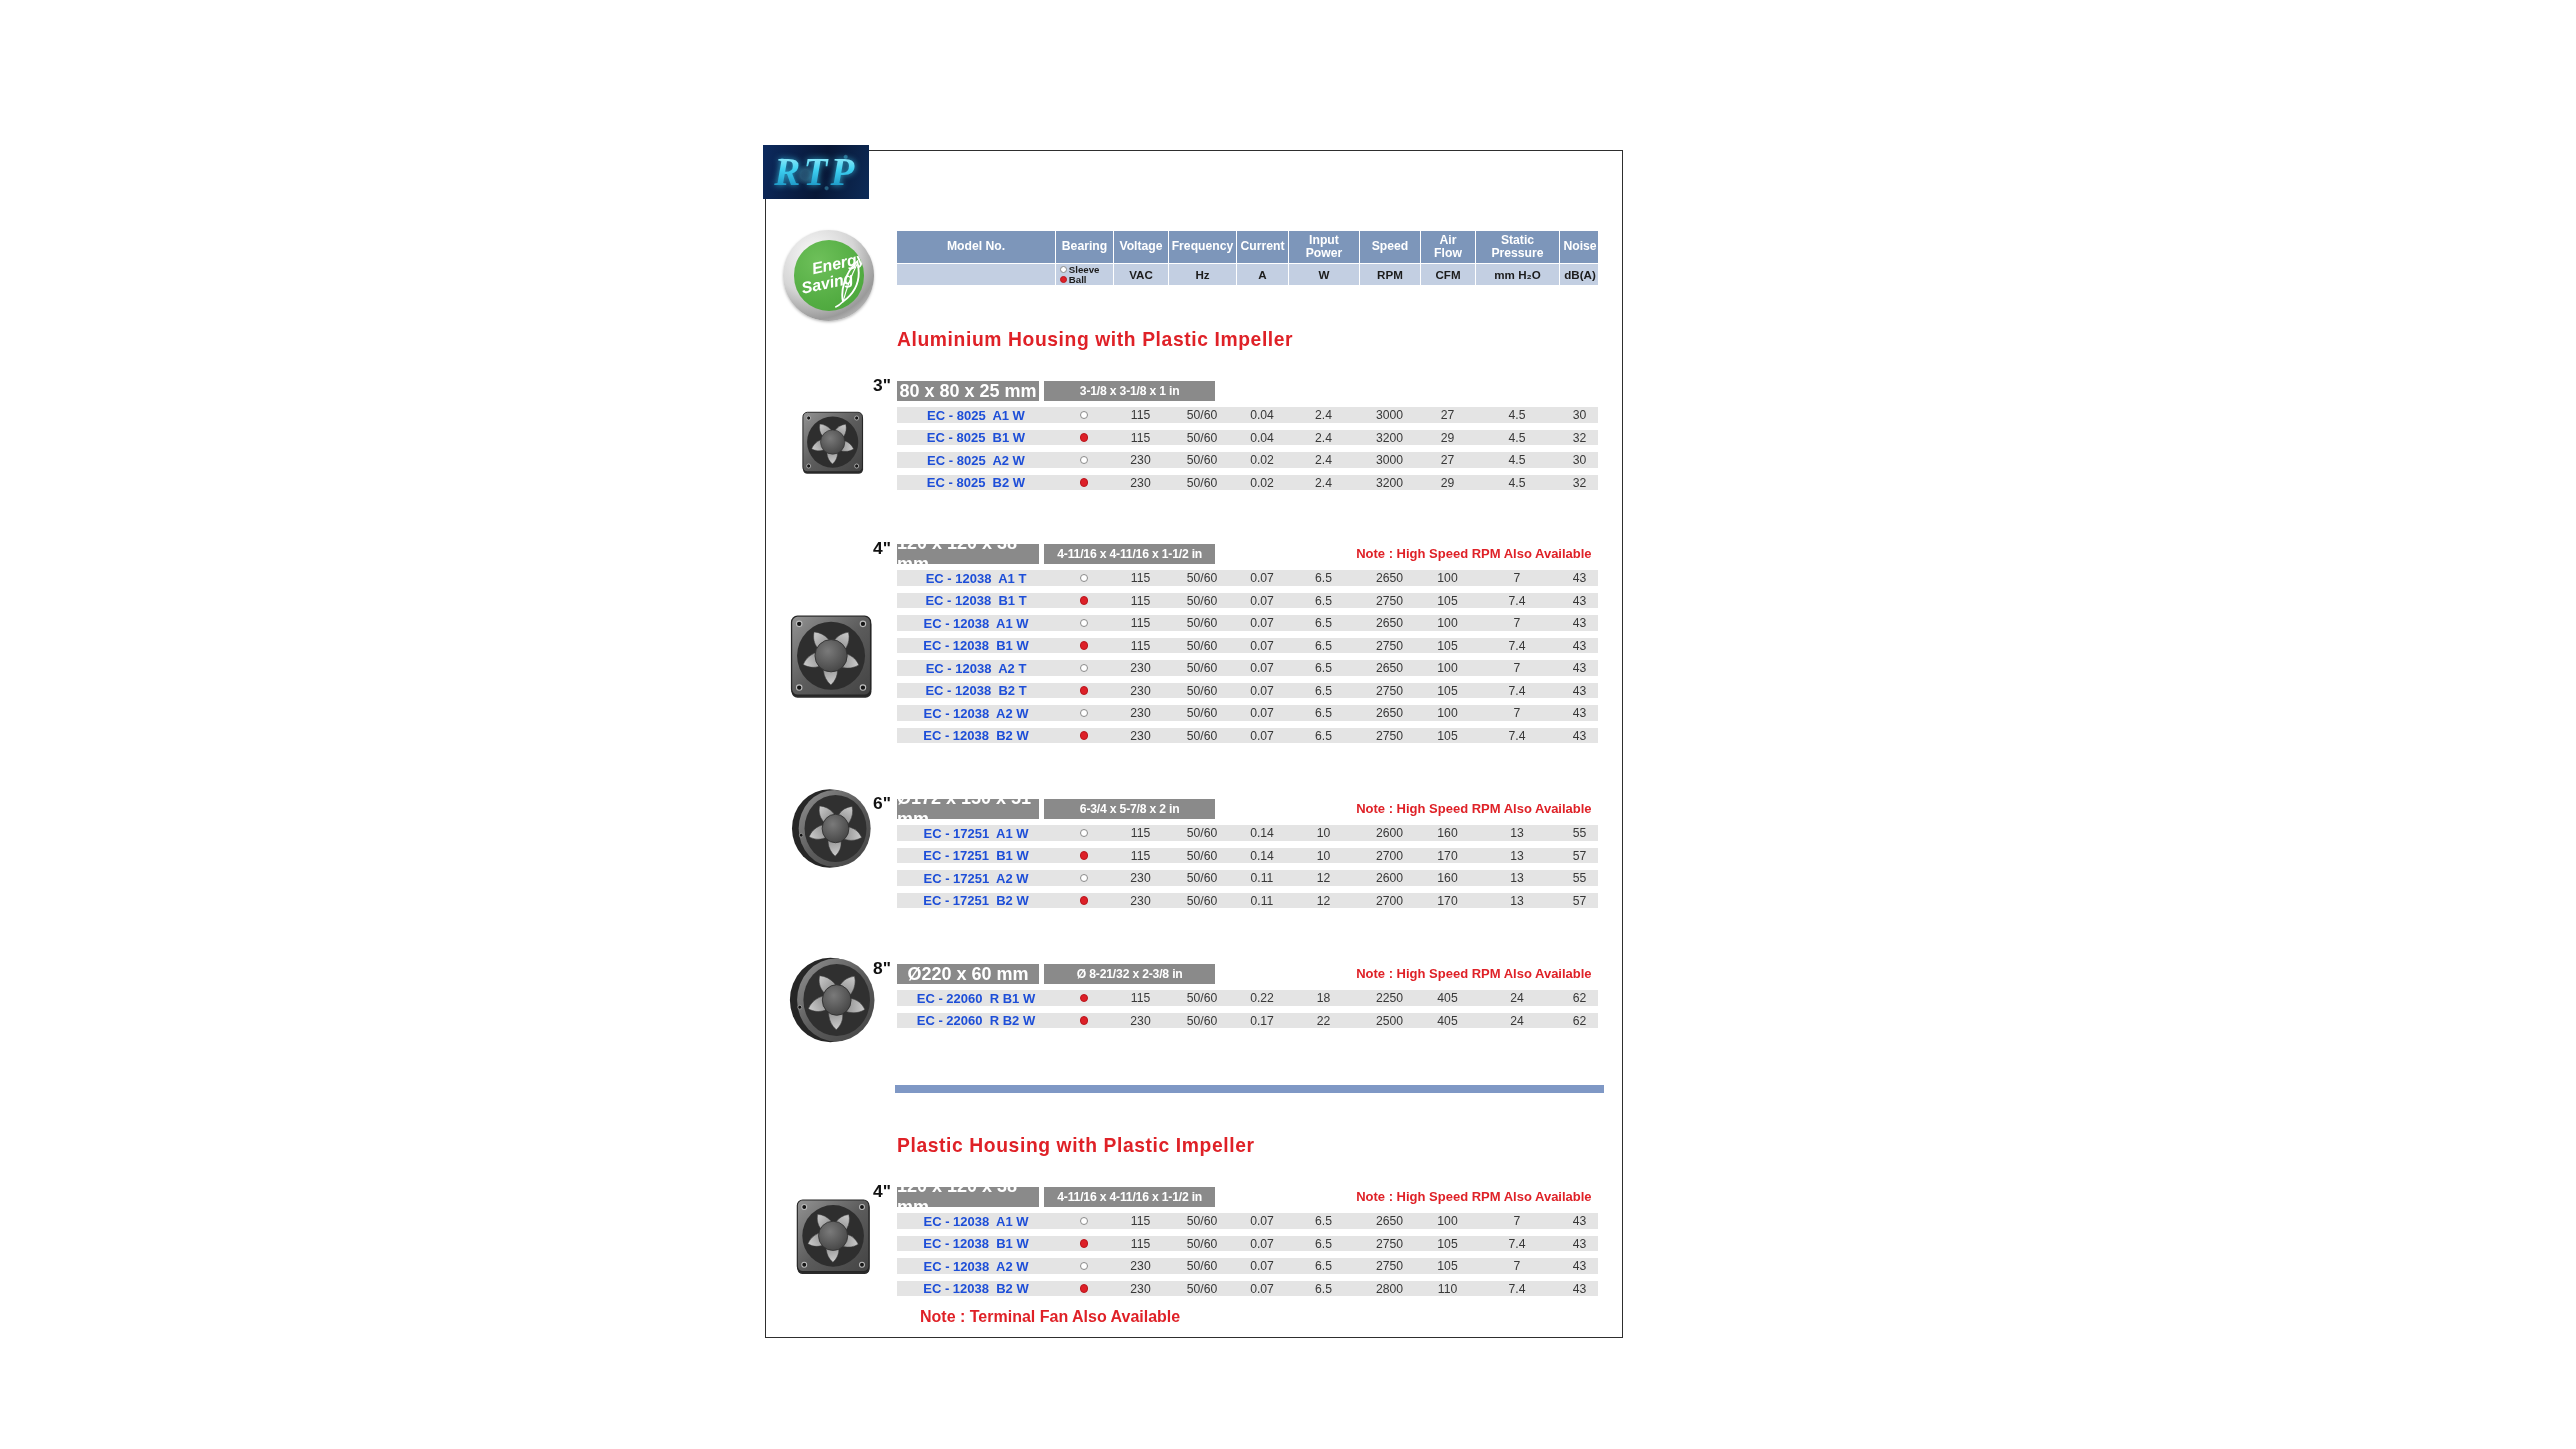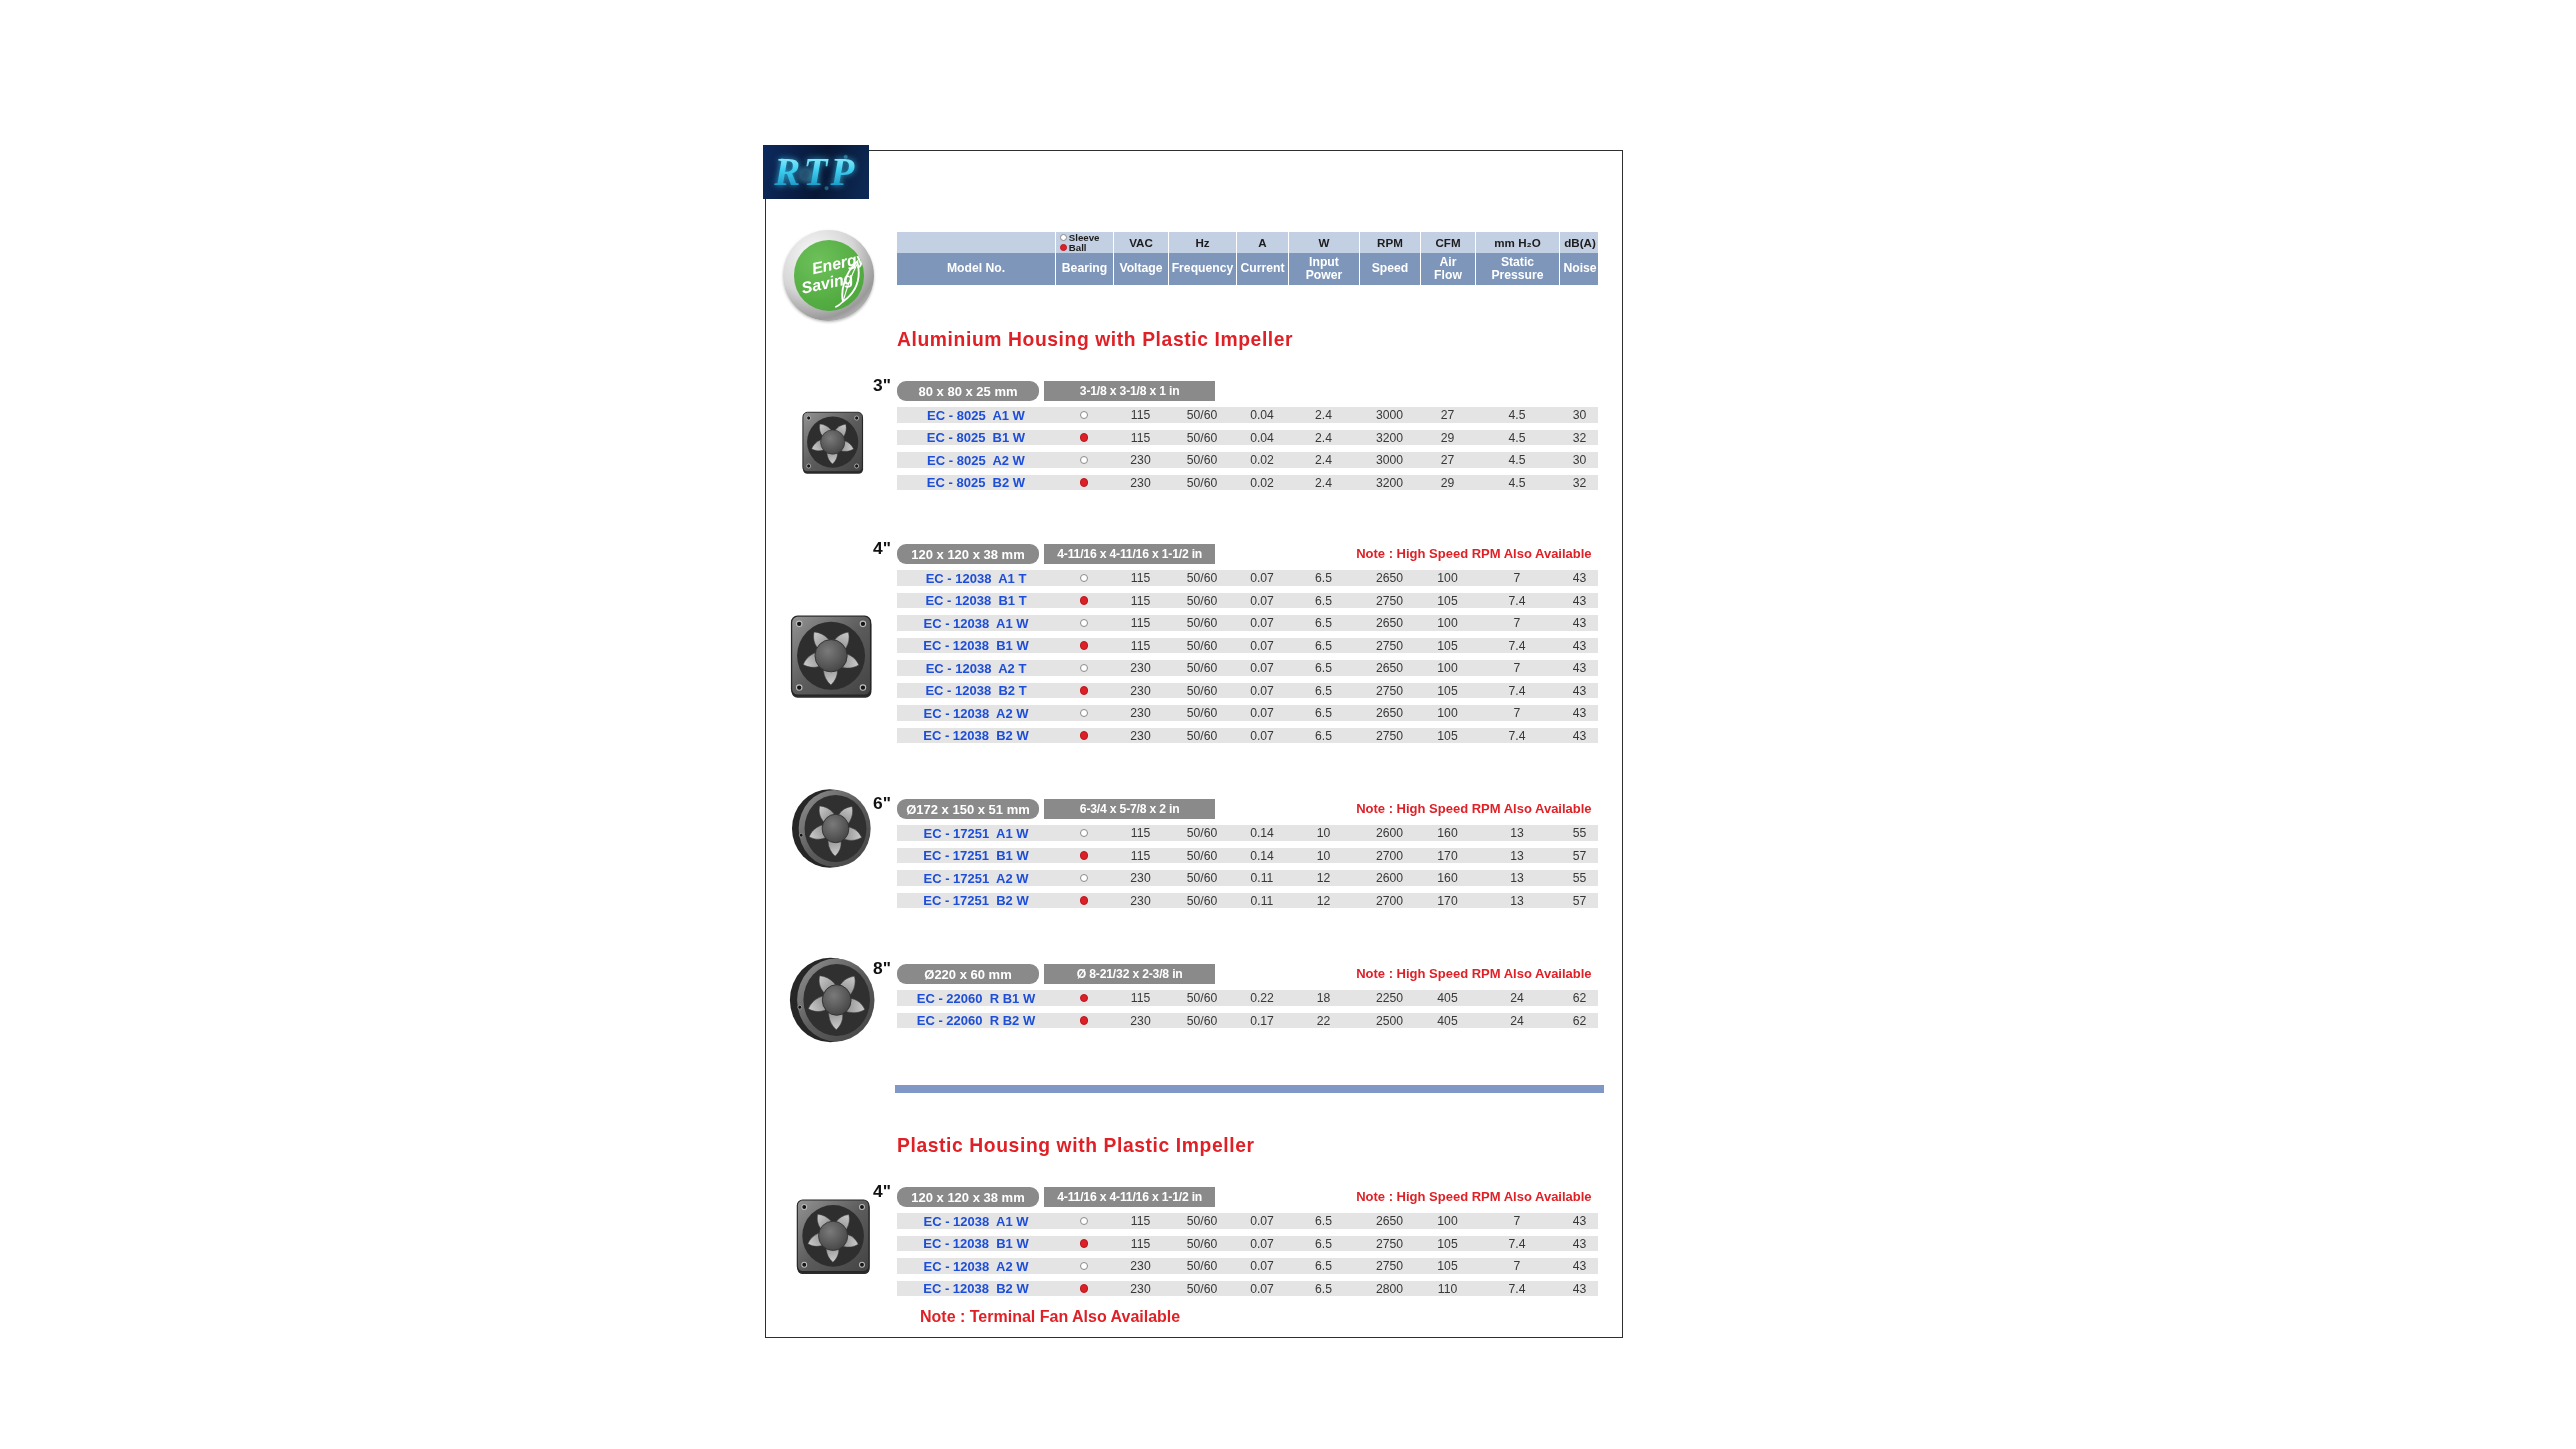--- a/index.html
+++ b/index.html
@@ -60,21 +60,21 @@
   .group-title{position:absolute;left:131px;width:701px;text-align:left;color:#df2127;
                font-size:19.3px;font-weight:700;letter-spacing:0.6px;}
   .sep-bar{position:absolute;left:129px;top:934px;width:709px;height:8.4px;background:#7f98c5;}
   .footnote{position:absolute;left:154px;top:1157px;color:#df2127;font-size:16px;font-weight:700;}
   
   .size-section{position:absolute;left:0;width:100%;}
   .size-label{position:absolute;left:107px;top:-5.8px;font-size:17.4px;font-weight:700;color:#111;}
   .bars{position:absolute;left:131px;top:0;display:flex;}
   .bar{background:#8a8a8a;height:20px;display:flex;align-items:center;justify-content:center;
        color:#fff;font-weight:700;box-sizing:border-box;}
-  .bar1{width:142px;font-size:13px;margin-right:5.2px;border-radius:9px;}
+  .bar1{width:142px;font-size:18px;margin-right:5.2px;}
   .bar2{width:171px;font-size:12.2px;letter-spacing:-0.2px;}
   .hs-note{position:absolute;left:131px;top:1.9px;width:701px;box-sizing:border-box;padding-right:6.4px;
            text-align:right;color:#df2127;font-size:13px;font-weight:700;line-height:16.7px;}
   .rows{position:absolute;left:131px;top:26.4px;width:701px;}
   .row{height:15.5px;background:#e4e4e4;margin-bottom:7px;align-items:center;}
   .row .c{display:flex;align-items:center;justify-content:center;font-size:12.2px;color:#383838;height:15.5px;}
   .row .model{font-weight:700;color:#1d4ed8;font-size:13px;white-space:pre;}
   .row .dot{margin-right:0;width:8.4px;height:8.4px;}
   
   .fanwrap{position:absolute;}
@@ -147,55 +147,55 @@
       </div>
       <svg class="leaf" viewBox="0 0 40 70">
         <path d="M31 2 C 39 24, 35 44, 17 60 C 12 46, 15 20, 31 2 Z" fill="none" stroke="#ffffff" stroke-width="2.6"></path>
         <path d="M17 60 C 20 42, 25 22, 31 6" fill="none" stroke="#ffffff" stroke-width="1.6"></path>
         <path d="M17 60 C 14 64, 11 67, 7 69" fill="none" stroke="#ffffff" stroke-width="2.2"></path>
       </svg>
     </div>
   </div>
 
   <div class="spec-head">
-    <div class="grid10 r2">
-      <div class="uc"></div>
-      <div class="uc bearing-legend">
-        <div class="bline">
-            <span class="dot sleeve"></span>
-            <span>Sleeve</span>
-          </div>
-        <div class="bline">
-            <span class="dot ball"></span>
-            <span>Ball</span>
-          </div>
-      </div>
-      <div class="uc">VAC</div>
-      <div class="uc">Hz</div>
-      <div class="uc">A</div>
-      <div class="uc">W</div>
-      <div class="uc">RPM</div>
-      <div class="uc">CFM</div>
-      <div class="uc">mm H₂O</div>
-      <div class="uc">dB(A)</div>
-    </div>
     <div class="grid10 r1">
       <div class="hc">Model  No.</div>
       <div class="hc">Bearing</div>
       <div class="hc">Voltage</div>
       <div class="hc">Frequency</div>
       <div class="hc">Current</div>
       <div class="hc">Input
 Power</div>
       <div class="hc">Speed</div>
       <div class="hc">Air
 Flow</div>
       <div class="hc">Static
 Pressure</div>
       <div class="hc">Noise</div>
+    </div>
+    <div class="grid10 r2">
+      <div class="uc"></div>
+      <div class="uc bearing-legend">
+        <div class="bline">
+            <span class="dot sleeve"></span>
+            <span>Sleeve</span>
+          </div>
+        <div class="bline">
+            <span class="dot ball"></span>
+            <span>Ball</span>
+          </div>
+      </div>
+      <div class="uc">VAC</div>
+      <div class="uc">Hz</div>
+      <div class="uc">A</div>
+      <div class="uc">W</div>
+      <div class="uc">RPM</div>
+      <div class="uc">CFM</div>
+      <div class="uc">mm H₂O</div>
+      <div class="uc">dB(A)</div>
     </div>
   </div>
 
   <div class="group-title" style="top:178px;">Aluminium Housing with Plastic Impeller</div>
 
   <div class="fanwrap" style="left:35px;top:259px;width:64px;height:66px;"><svg viewBox="0 0 100 102" width="64" height="66">
         <use href="#sqfan"></use>
       </svg></div>
   <div class="fanwrap" style="left:22.5px;top:459px;width:85px;height:94px;"><svg viewBox="0 0 132 146" width="85" height="94">
         <use href="#sqfan"></use>

